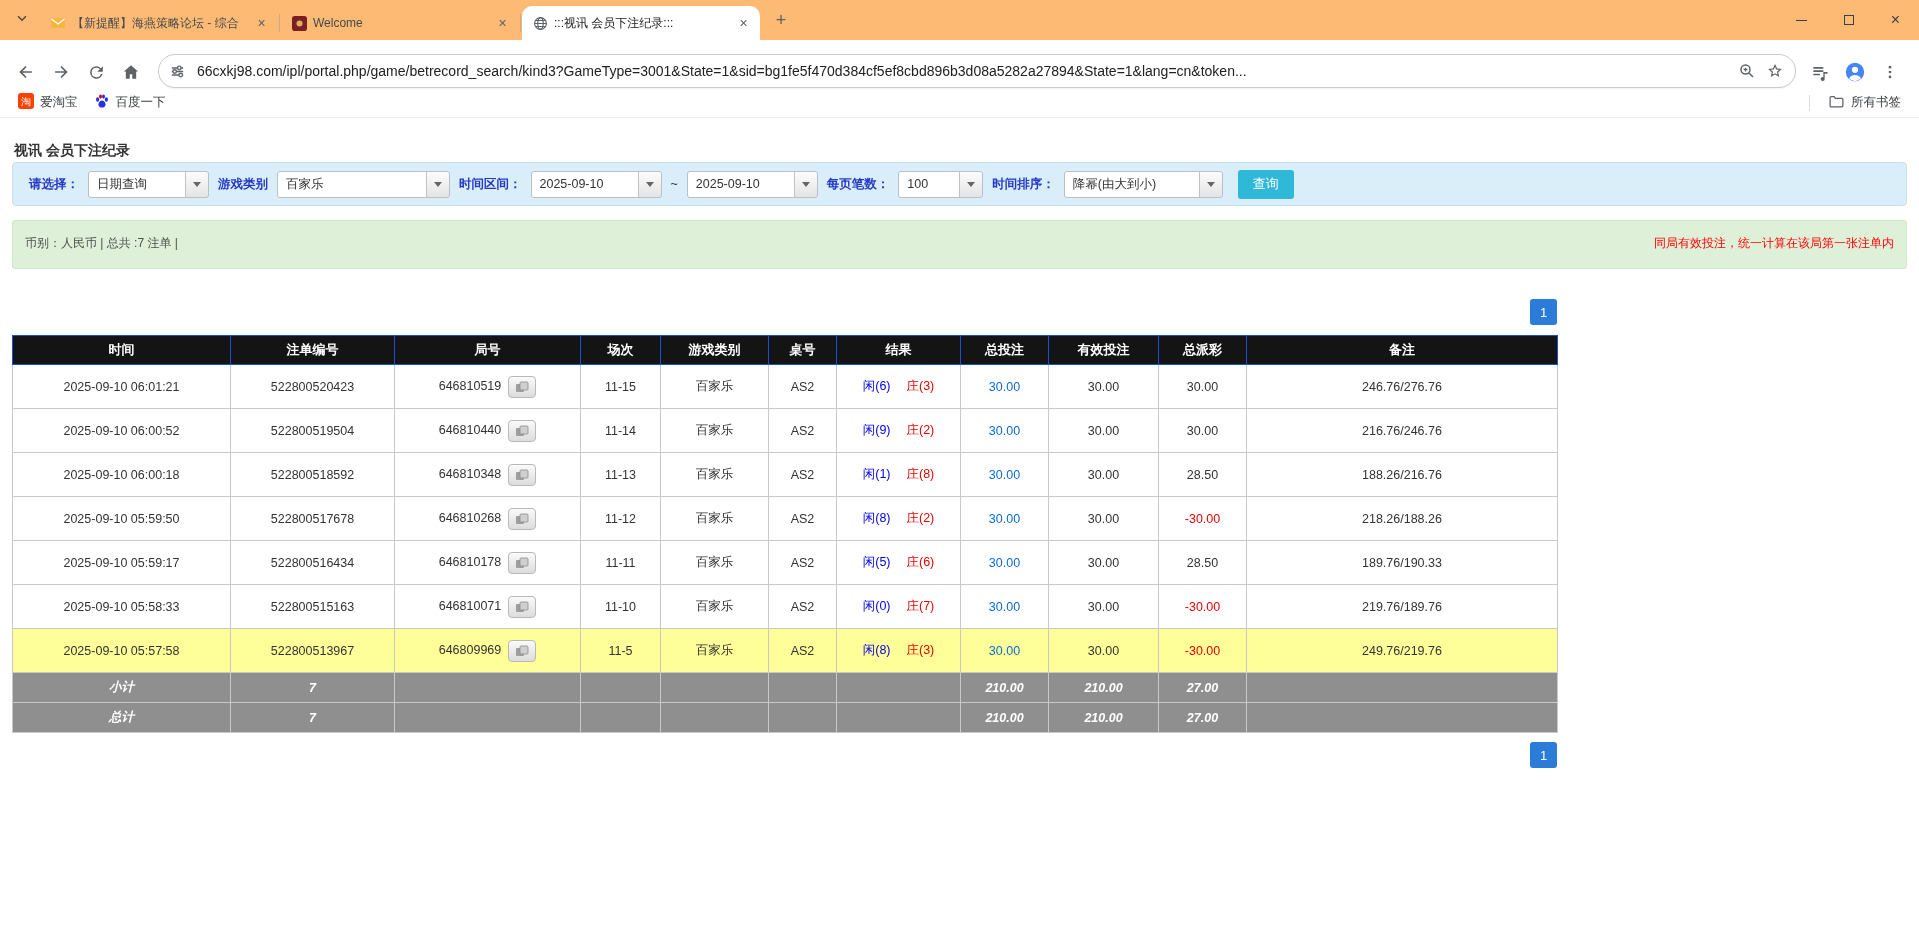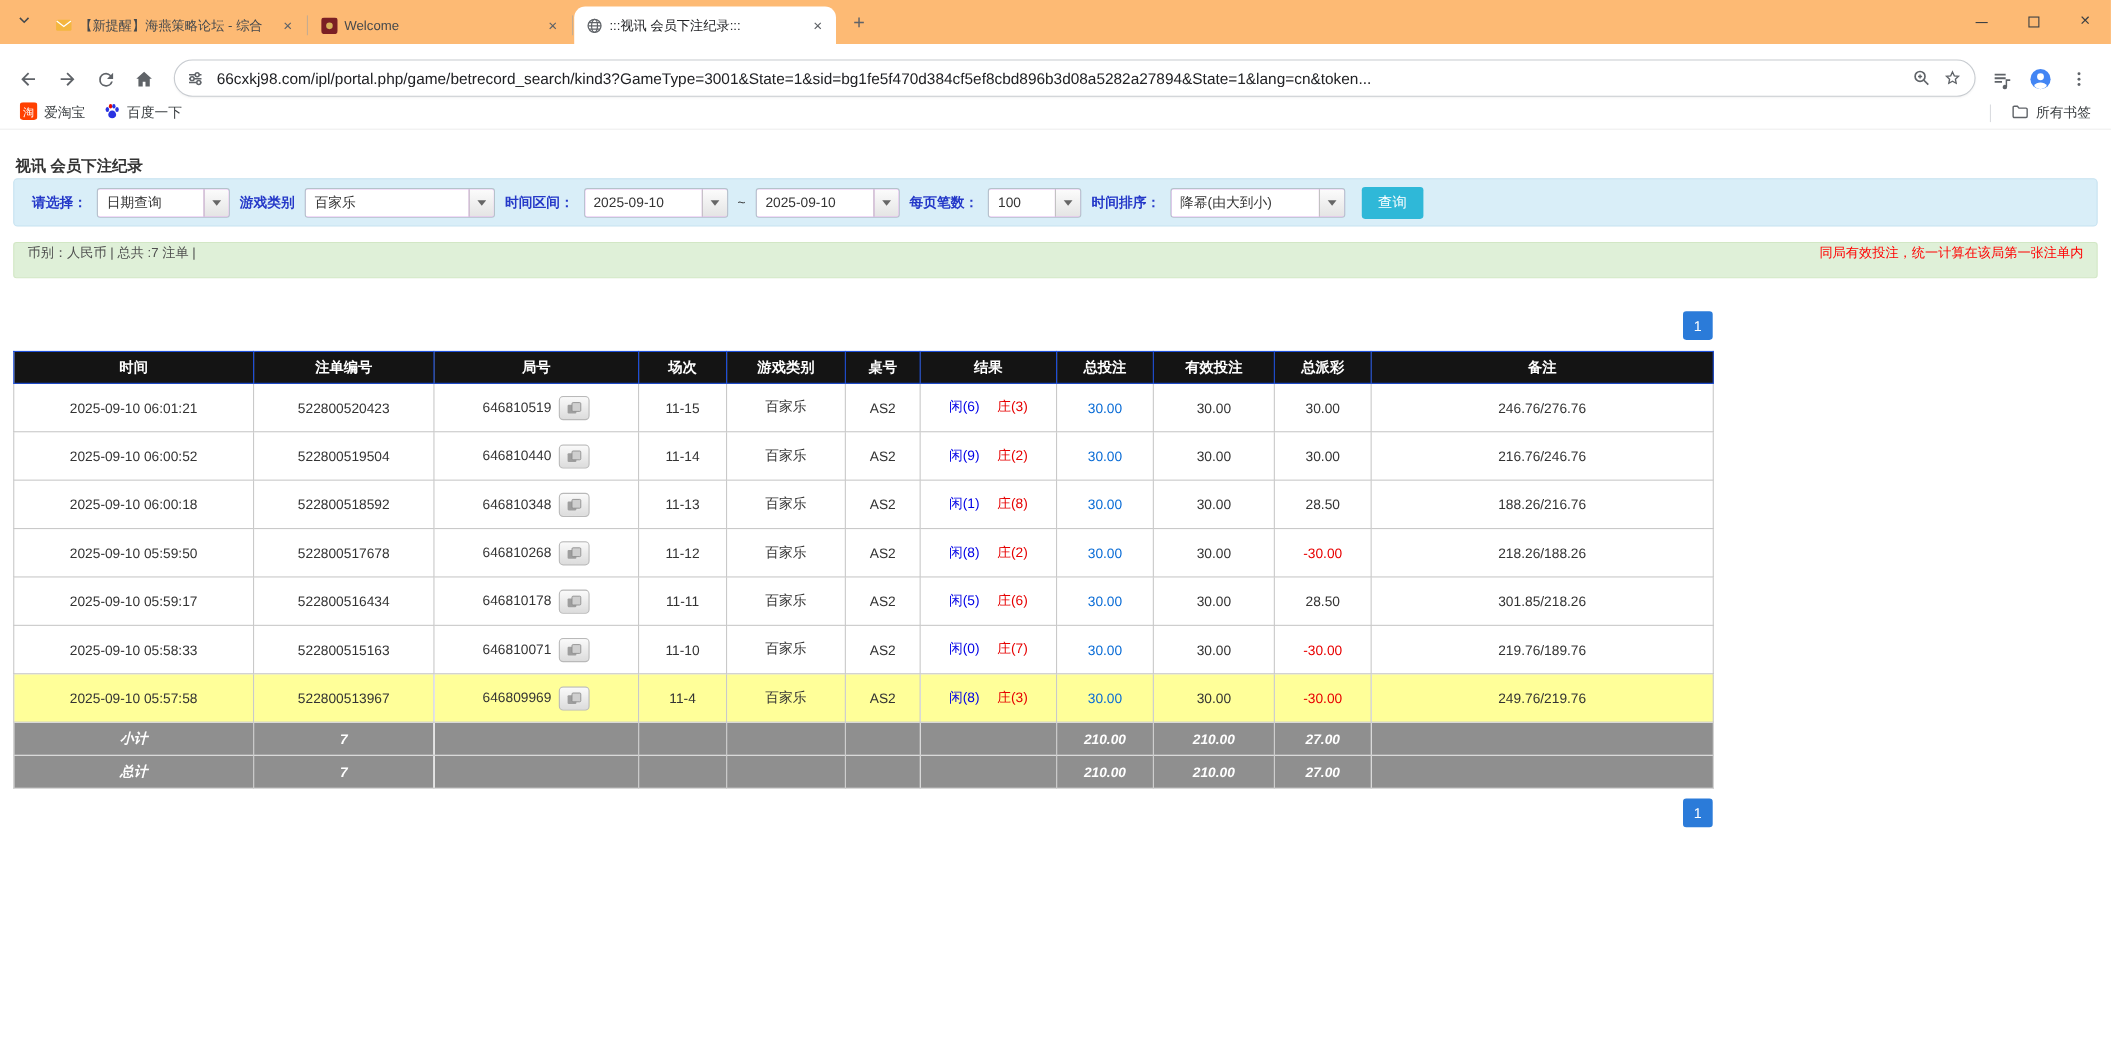--- a/index.html
+++ b/index.html
@@ -56,21 +56,21 @@
     border-radius:3px; overflow:hidden; flex:none; }
   .combo-input { border:none; outline:none; padding:0 8px; font-size:12.5px; color:#333; font-family:inherit; background:#fff; }
   .combo-dd { width:23px; border-left:1px solid #c2c2c2; background:linear-gradient(#fcfcfc,#e4e4e4);
     display:flex; align-items:center; justify-content:center; cursor:pointer; }
   .tri { width:0; height:0; border-left:4px solid transparent; border-right:4px solid transparent; border-top:5px solid #666; }
   .tilde { color:#333; }
   .search-btn { height:29px; padding:0 15px; background:var(--button-cyan,#2fb8d8); color:#fff; border:none;
     border-radius:3px; font-size:13px; margin-left:6px; font-family:inherit; cursor:pointer; }
 
   .summary { margin-top:14px; background:var(--summary-bg,#dff0d8); border:1px solid #d2e7c5; border-radius:3px;
-    height:33px; display:flex; align-items:flex-start; padding:1px 12px; font-size:12px; color:#4f4f4f; }
+    height:49px; display:flex; align-items:flex-end; padding:16px 12px; font-size:12px; color:#4f4f4f; }
   .summary-right { margin-left:auto; color:var(--summary-red,#ff0000); }
 
   .pager { width:1545px; display:flex; justify-content:flex-end; margin-top:30px; margin-bottom:10px; }
   .pager.bottom { margin-top:9px; margin-bottom:0; }
   .page-btn { min-width:27px; height:26px; padding:0 4px; background:var(--accent-blue,#2b7bd9); color:#fff;
     border-radius:3px; display:flex; align-items:center; justify-content:center; font-size:13px; cursor:pointer; }
 
   .bet-table { width:1545px; border-collapse:collapse; table-layout:fixed; font-size:12.5px; color:#333; }
   .bet-table th { background:var(--header-black,#141414); color:#fff; height:29px; font-weight:700;
     border:1px solid #1d4ed8; font-size:13px; }
@@ -457,21 +457,21 @@
     <td>百家乐</td>
     <td>AS2</td>
     <td>
       <span class="res-player">闲(5)</span><span class="res-banker">庄(6)</span>
     </td>
     <td>
       <a class="bet-link">30.00</a>
     </td>
     <td>30.00</td>
     <td>28.50</td>
-    <td>301.85/218.26</td>
+    <td>189.76/190.33</td>
   </tr>
           <tr>
     <td>2025-09-10 05:58:33</td>
     <td>522800515163</td>
     <td>
       <span>646810071</span><span class="round-btn">
         <svg width="14" height="12" viewBox="0 0 14 12">
                   <rect x="1" y="3" width="8" height="8" rx="1" fill="#9e9e9e"></rect>
                   <rect x="5" y="1" width="8" height="8" rx="1" fill="#cfcfcf" stroke="#8d8d8d" stroke-width="0.8"></rect>
                 </svg>
@@ -494,21 +494,21 @@
     <td>2025-09-10 05:57:58</td>
     <td>522800513967</td>
     <td>
       <span>646809969</span><span class="round-btn">
         <svg width="14" height="12" viewBox="0 0 14 12">
                   <rect x="1" y="3" width="8" height="8" rx="1" fill="#9e9e9e"></rect>
                   <rect x="5" y="1" width="8" height="8" rx="1" fill="#cfcfcf" stroke="#8d8d8d" stroke-width="0.8"></rect>
                 </svg>
       </span>
     </td>
-    <td>11-4</td>
+    <td>11-5</td>
     <td>百家乐</td>
     <td>AS2</td>
     <td>
       <span class="res-player">闲(8)</span><span class="res-banker">庄(3)</span>
     </td>
     <td>
       <a class="bet-link">30.00</a>
     </td>
     <td>30.00</td>
     <td class="neg">-30.00</td>

